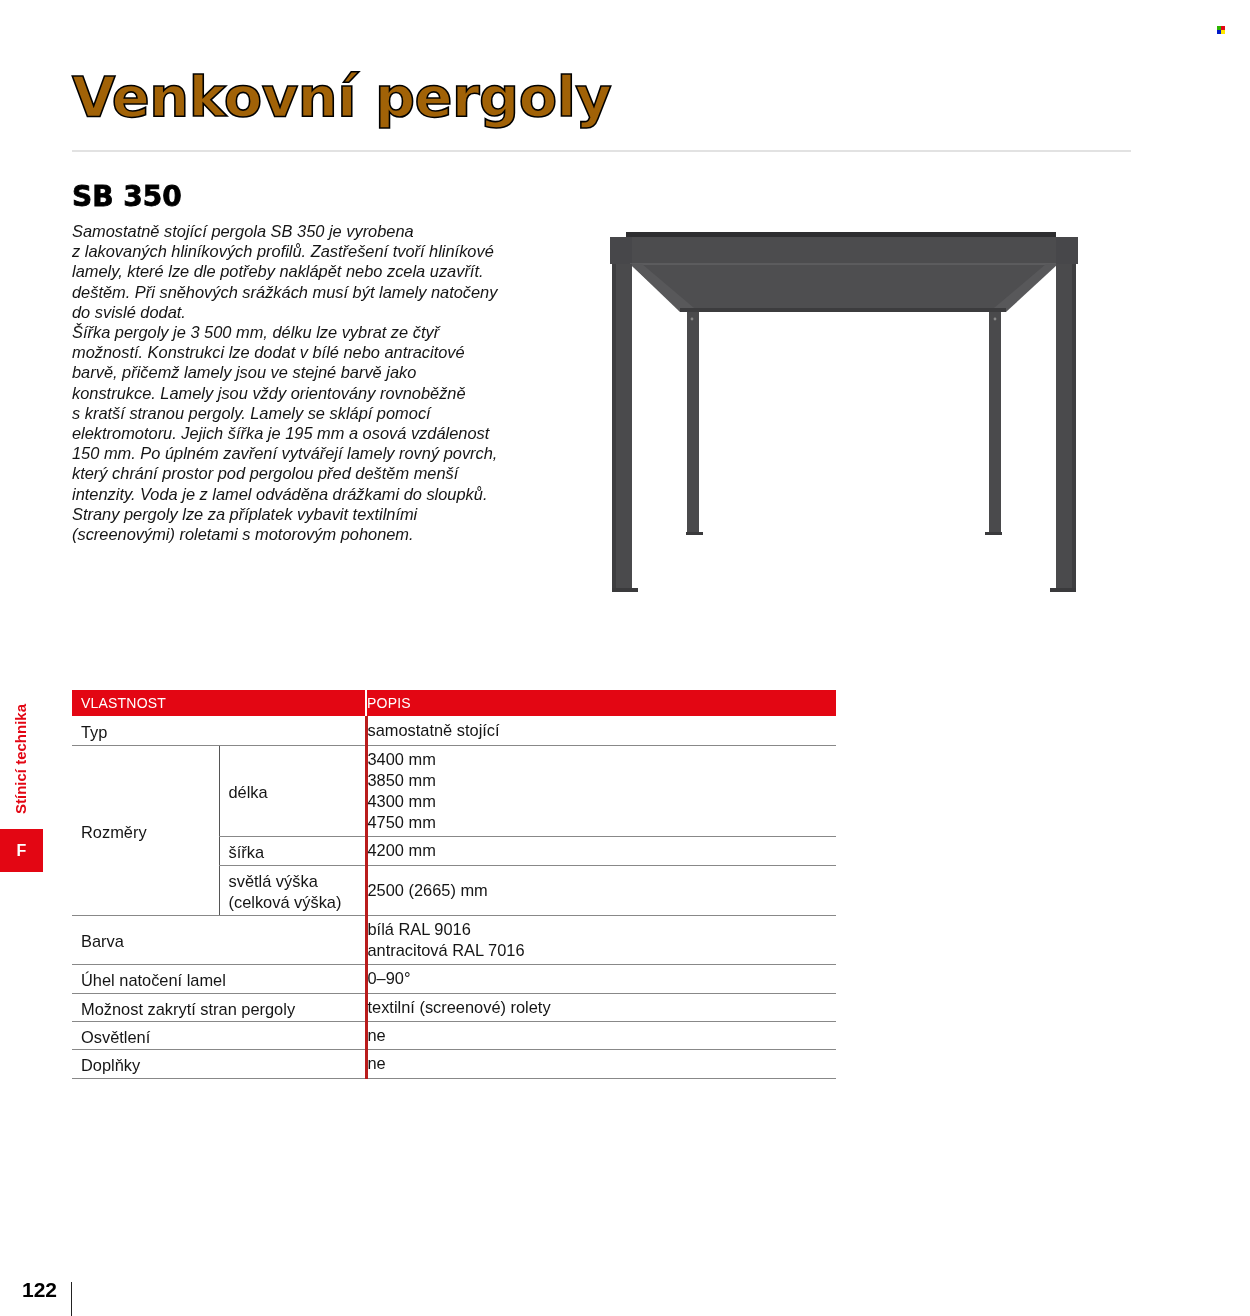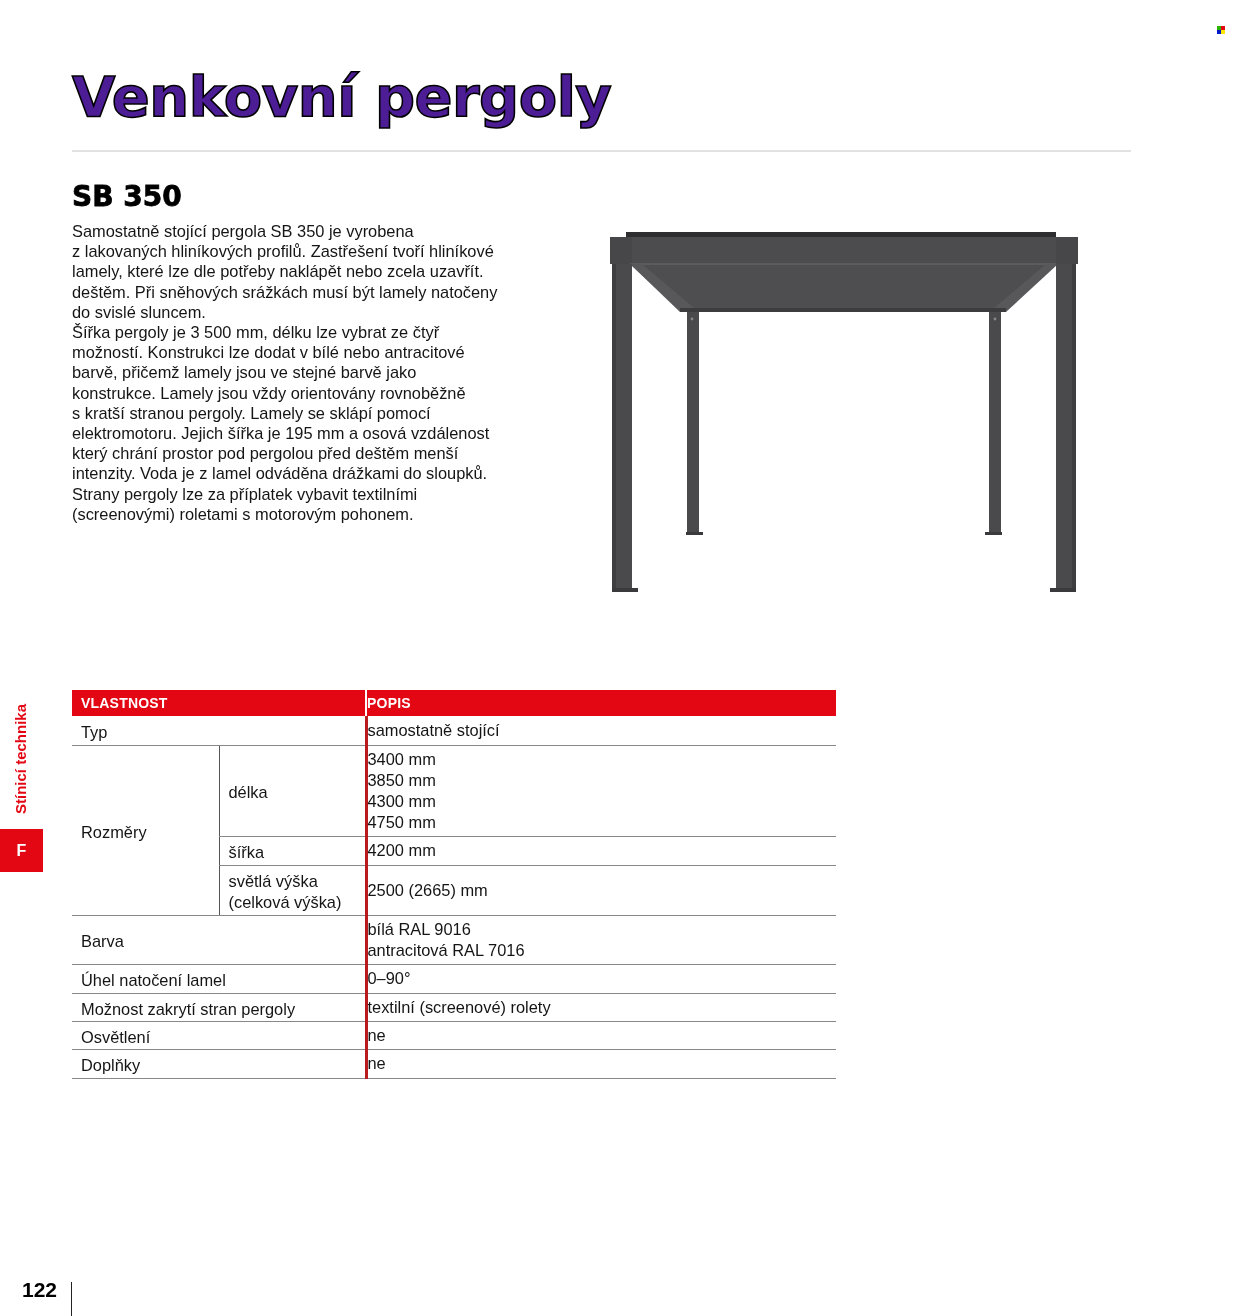--- a/index.html
+++ b/index.html
@@ -3,54 +3,54 @@
   <meta charset="utf-8">
   <style>
     html, body { margin: 0; padding: 0; }
     body {
       width: 1250px; height: 1316px; position: relative; background: #ffffff;
       font-family: "Liberation Sans", sans-serif; color: #111; overflow: hidden;
     }
     .page-title {
       position: absolute; left: 72px; top: 62px; margin: 0;
       font-family: "DejaVu Sans", sans-serif; font-weight: 900; font-size: 56px;
-      letter-spacing: -0.5px; color: #4c1d95; line-height: 70px;
+      letter-spacing: -0.5px; color: #a16207; line-height: 70px;
       -webkit-text-stroke: 1.6px #000;
     }
     .title-rule {
       position: absolute; left: 72px; top: 150px; width: 1059px; height: 2px; background: #e2e2e2;
     }
     .product-name {
       position: absolute; left: 72px; top: 178px; margin: 0;
       font-family: "DejaVu Sans", sans-serif; font-weight: 900; font-size: 28px;
       color: #000; line-height: 38px; -webkit-text-stroke: 0.8px #000;
     }
     .description {
       position: absolute; left: 72px; top: 221px; width: 450px;
       font-size: 16.4px; line-height: 20.2px; color: #151515;
     }
-    .description p { margin: 0; }
+    .description p { margin: 0; font-style: italic; }
     .product-image {
       position: absolute; left: 608px; top: 228px; width: 472px; height: 368px;
     }
     .side-label {
       position: absolute; left: 11px; top: 814px; transform-origin: left top;
       transform: rotate(-90deg); white-space: nowrap;
       color: #e30613; font-weight: bold; font-size: 15px; line-height: 20px;
     }
     .side-letter {
       position: absolute; left: 0; top: 829px; width: 43px; height: 43px; background: #e30613;
       color: #fff; font-weight: bold; font-size: 16px; display: flex; align-items: center; justify-content: center;
     }
     .spec-table {
       position: absolute; left: 72px; top: 690px; width: 764px;
       border-collapse: collapse; font-size: 16.4px; color: #151515;
     }
     .spec-table th {
-      background: #e30613; color: #fff; font-weight: bold; font-size: 14px;
+      background: #e30613; color: #fff; font-weight: normal; font-size: 14px;
       height: 26px; padding: 0 0 0 9px; text-align: left; letter-spacing: 0.2px;
     }
     .spec-table th.col-popis { text-align: left; padding: 0; border-left: 2px solid #fff; }
     .spec-table td {
       border-bottom: 1px solid #888; padding: 4px 0 0 9px; vertical-align: middle; line-height: 21px;
     }
     .spec-table td.val { padding: 0; border-left: 3px solid #b91c1c; }
     .spec-table td.sub { border-left: 1px solid #555; }
     .multi span { display: block; }
     .page-number {
@@ -77,27 +77,28 @@
 <h1 class="page-title">Venkovní pergoly</h1>
 <div class="title-rule"></div>
 
 <h2 class="product-name">SB 350</h2>
 
 <div class="description">
   <p>Samostatně stojící pergola SB 350 je vyrobena</p>
   <p>z lakovaných hliníkových profilů. Zastřešení tvoří hliníkové</p>
   <p>lamely, které lze dle potřeby naklápět nebo zcela uzavřít.</p>
   <p>deštěm. Při sněhových srážkách musí být lamely natočeny</p>
-  <p>do svislé sluncem.</p>
+  <p>do svislé dodat.</p>
   <p>Šířka pergoly je 3 500 mm, délku lze vybrat ze čtyř</p>
   <p>možností. Konstrukci lze dodat v bílé nebo antracitové</p>
   <p>barvě, přičemž lamely jsou ve stejné barvě jako</p>
   <p>konstrukce. Lamely jsou vždy orientovány rovnoběžně</p>
   <p>s kratší stranou pergoly. Lamely se sklápí pomocí</p>
   <p>elektromotoru. Jejich šířka je 195 mm a osová vzdálenost</p>
+  <p>150 mm. Po úplném zavření vytvářejí lamely rovný povrch,</p>
   <p>který chrání prostor pod pergolou před deštěm menší</p>
   <p>intenzity. Voda je z lamel odváděna drážkami do sloupků.</p>
   <p>Strany pergoly lze za příplatek vybavit textilními</p>
   <p>(screenovými) roletami s motorovým pohonem.</p>
 </div>
 
 <svg class="product-image" viewBox="0 0 472 368" xmlns="http://www.w3.org/2000/svg">
 
   <rect x="18" y="4" width="430" height="6" fill="#2e2e30"></rect>
 

